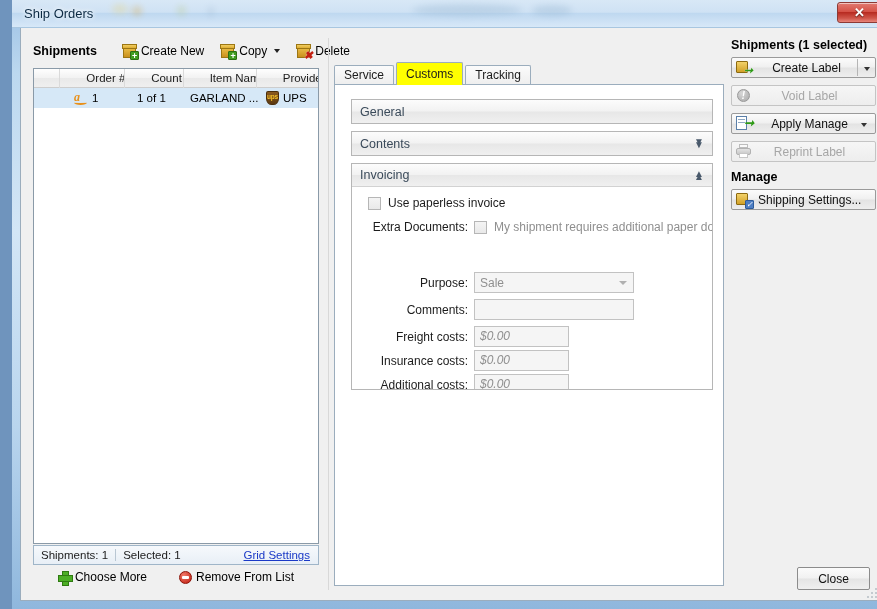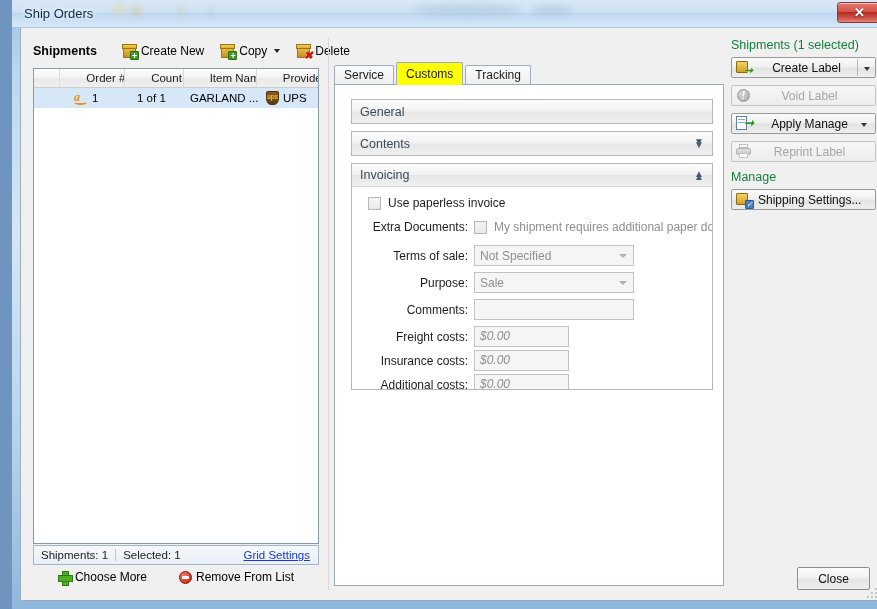--- a/index.html
+++ b/index.html
@@ -307,21 +307,21 @@
     padding-left: 5px; line-height: 19px; font-style: italic;
   }
   .fctl-text.narrow { width: 95px; }
   .disabled-text { color: #8f8f8f; }
 
   
   #rightpanel {
     position: absolute; left: 710px; top: 10px; width: 145px;
   }
   .rp-head {
-    font-weight: normal; font-size: 12.5px; color: #15803d;
+    font-weight: bold; font-size: 12.5px; color: #000000;
     margin-bottom: 5px; white-space: nowrap;
   }
   .rbtn {
     position: relative;
     height: 21px; width: 145px;
     border: 1px solid #9a9a9a;
     border-radius: 2px;
     background: linear-gradient(to bottom,#fbfbfb 0%,#f0f0f0 48%,#e3e3e3 52%,#eeeeee 100%);
     display: flex; align-items: center;
     font-size: 12px; color: #111;
@@ -573,27 +573,20 @@
             <span class="cb"></span>
             <span class="flabel disabled-text" style="margin-left:7px; color:#1c1c1c;">Use paperless invoice</span>
           </div>
 
           <div class="frow" style="left:0px; top:33px;">
             <span class="flabel" style="width:116px; display:inline-block;">Extra Documents:</span>
             <span class="cb" style="margin-left:6px;"></span>
             <span class="disabled-text" style="margin-left:7px; font-size:12px; white-space:nowrap;">My shipment requires additional paper docume</span>
           </div>
 
-          <div class="frow" style="left:0px; top:58px;">
-            <span class="flabel" style="width:116px; display:inline-block;">Terms of sale:</span>
-            <span class="fctl-combo" style="margin-left:6px;">
-              <span>Not Specified</span>
-              <span class="arrow"></span>
-            </span>
-          </div>
 
           <div class="frow" style="left:0px; top:112px;">
             <span class="flabel" style="width:116px; display:inline-block;">Comments:</span>
             <span class="fctl-text" style="margin-left:6px;"></span>
           </div>
 
           <div class="frow" style="left:0px; top:85px;">
             <span class="flabel" style="width:116px; display:inline-block;">Purpose:</span>
             <span class="fctl-combo" style="margin-left:6px;">
               <span>Sale</span>

